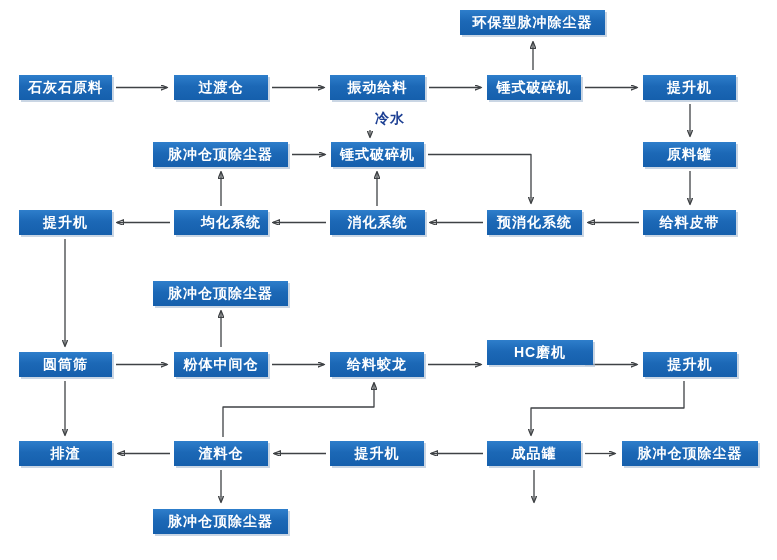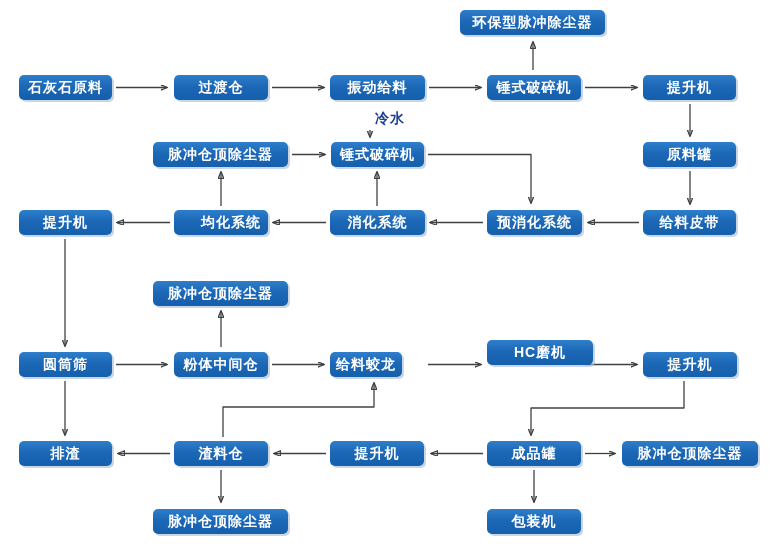--- a/index.html
+++ b/index.html
@@ -22,21 +22,21 @@
   .arrow-layer path {
     fill: none;
     stroke: #3f4245;
     stroke-width: 1.3;
     stroke-linejoin: round;
   }
 
   .node {
     position: absolute;
     height: 25px;
-    border-radius: 5px;
+    border-radius: 0;
     background: linear-gradient(180deg, #2e7ecb 0%, #1c68b6 45%, #155fac 100%);
     box-shadow: 2px 2px 0 rgba(173, 192, 214, 0.65);
     color: #ffffff;
     font-size: 14px;
     font-weight: bold;
     line-height: 25px;
     text-align: center;
     letter-spacing: 1px;
     white-space: nowrap;
   }
@@ -126,26 +126,25 @@
   <div class="node" style="left:19px;  top:210px; width:93px;">提升机</div>
   <div class="node" style="left:174px; top:210px; width:94px;padding-left:20px;">均化系统</div>
   <div class="node" style="left:330px; top:210px; width:95px;">消化系统</div>
   <div class="node" style="left:487px; top:210px; width:95px;">预消化系统</div>
   <div class="node" style="left:643px; top:210px; width:93px;">给料皮带</div>
 
   <div class="node" style="left:153px; top:281px; width:135px;">脉冲仓顶除尘器</div>
 
   <div class="node" style="left:174px; top:352px; width:94px;">粉体中间仓</div>
   <div class="node" style="left:19px;  top:352px; width:93px;">圆筒筛</div>
-  <div class="node" style="left:330px; top:352px; width:72px;">给料蛟龙</div>
+  <div class="node" style="left:330px; top:352px; width:94px;">给料蛟龙</div>
   <div class="node" style="left:487px; top:340px; width:106px;">HC磨机</div>
   <div class="node" style="left:643px; top:352px; width:94px;">提升机</div>
 
   <div class="node" style="left:19px;  top:441px; width:93px;">排渣</div>
   <div class="node" style="left:174px; top:441px; width:94px;">渣料仓</div>
   <div class="node" style="left:330px; top:441px; width:94px;">提升机</div>
   <div class="node" style="left:487px; top:441px; width:94px;">成品罐</div>
   <div class="node" style="left:622px; top:441px; width:136px;">脉冲仓顶除尘器</div>
 
   <div class="node" style="left:153px; top:509px; width:135px;">脉冲仓顶除尘器</div>
-  <div class="node" style="left:487px; top:509px; width:94px;">包装机</div>
 
 </div>
 
 </body></html>

